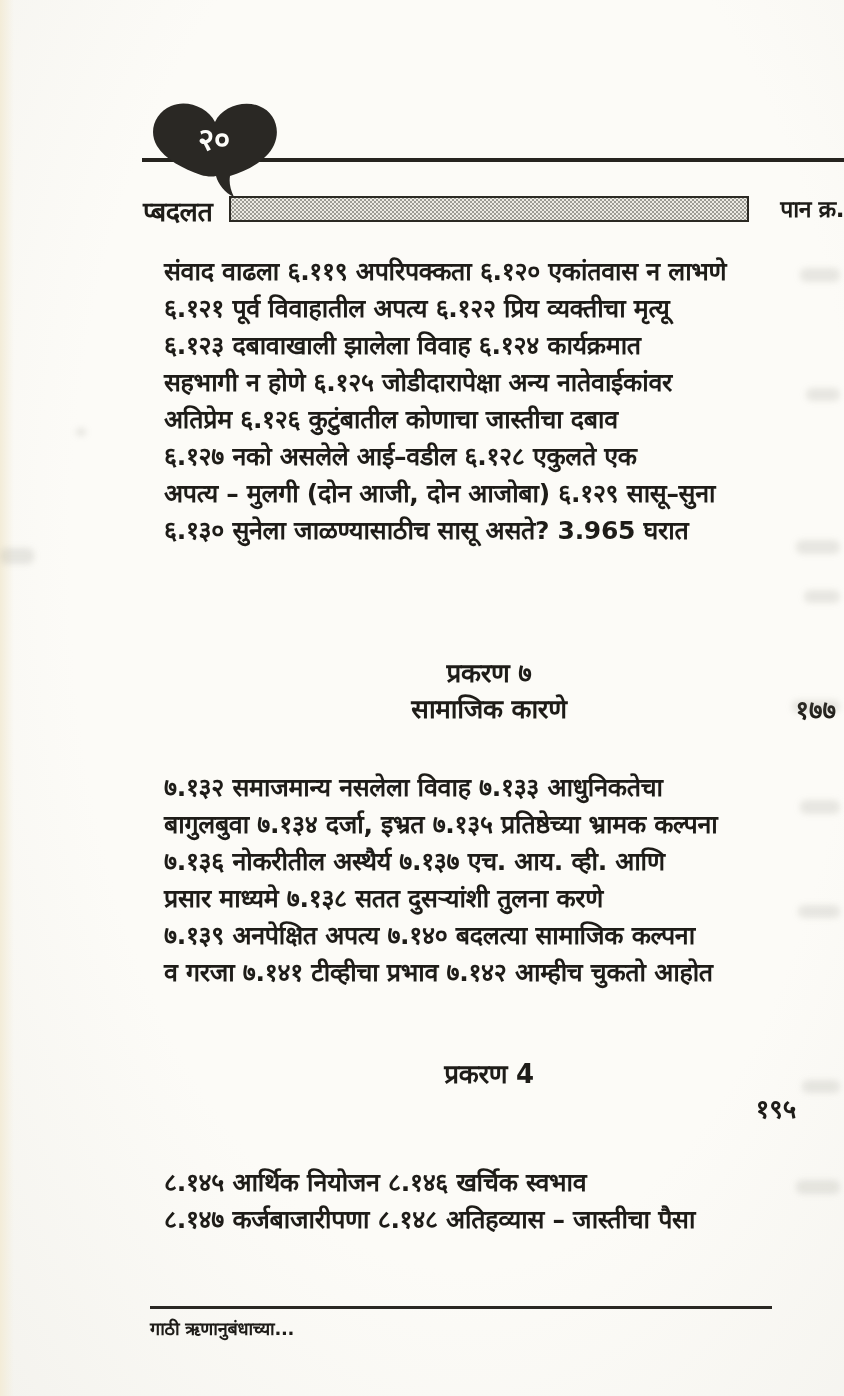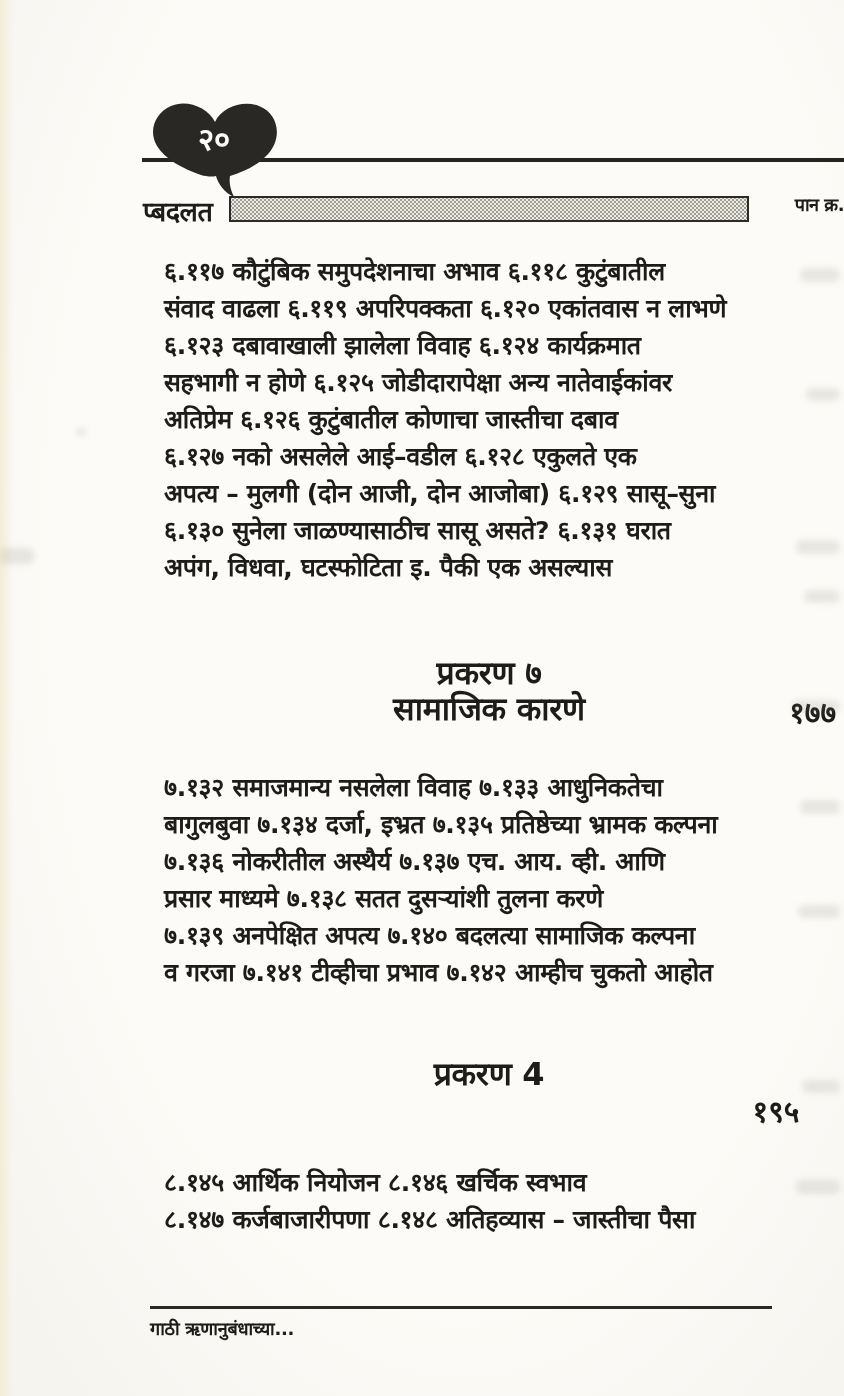--- a/index.html
+++ b/index.html
@@ -36,40 +36,40 @@
     border:2px solid #2b2923;
     background-color:#edebe4;
     background-image:
       radial-gradient(#9d9c95 26%, rgba(0,0,0,0) 27%),
       radial-gradient(#9d9c95 26%, rgba(0,0,0,0) 27%);
     background-size:4px 4px;
     background-position:0 0,2px 2px;
   }
   .header-right{
     position:absolute;right:0;top:0;
-    font-size:18px;font-weight:700;letter-spacing:-0.5px;
+    font-size:23px;font-weight:700;letter-spacing:-0.5px;
   }
   .toc-para{
     position:absolute;left:164px;width:650px;
     font-size:25px;font-weight:700;line-height:37px;
     letter-spacing:-0.3px;
   }
   .toc-para .line{white-space:nowrap;}
   .para-ch6{top:253px;}
   .para-ch7{top:769px;}
   .para-ch8{top:1164px;}
   .chap-head{
     position:absolute;left:164px;width:650px;text-align:center;
-    font-size:32px;font-weight:700;line-height:36px;letter-spacing:-0.3px;
+    font-size:26px;font-weight:700;line-height:36px;letter-spacing:-0.3px;
   }
   .head-ch7{top:655px;}
   .head-ch8{top:1056px;}
   .page-no{
     position:absolute;right:8px;width:120px;text-align:right;
-    font-size:30px;font-weight:700;
+    font-size:26px;font-weight:700;
   }
   .pageno-ch7{top:691px;}
   .pageno-ch8{top:1090px;text-align:center;}
   .footer-rule{
     position:absolute;left:150px;top:1306px;width:622px;height:3px;
     background:#2a2823;
   }
   .footer-title{
     position:absolute;left:150px;top:1316px;width:622px;text-align:left;
     font-size:18px;font-weight:700;letter-spacing:-0.3px;
@@ -102,29 +102,28 @@
     </svg>
   </div>
 
   <div class="header-row">
     <span class="header-left">प्बदलत</span>
     <span class="header-bar"></span>
     <span class="header-right">पान क्र.</span>
   </div>
 
   <div class="toc-para para-ch6">
-    <div class="line">६.११७ कौटुंबिक समुपदेशनाचा अभाव ६.११८ कुटुंबातील</div>
     <div class="line">संवाद वाढला ६.११९ अपरिपक्कता ६.१२० एकांतवास न लाभणे</div>
+    <div class="line">६.१२१ पूर्व विवाहातील अपत्य ६.१२२ प्रिय व्यक्तीचा मृत्यू</div>
     <div class="line">६.१२३ दबावाखाली झालेला विवाह ६.१२४ कार्यक्रमात</div>
     <div class="line">सहभागी न होणे ६.१२५ जोडीदारापेक्षा अन्य नातेवाईकांवर</div>
     <div class="line">अतिप्रेम ६.१२६ कुटुंबातील कोणाचा जास्तीचा दबाव</div>
     <div class="line">६.१२७ नको असलेले आई–वडील ६.१२८ एकुलते एक</div>
     <div class="line">अपत्य – मुलगी (दोन आजी, दोन आजोबा) ६.१२९ सासू–सुना</div>
-    <div class="line">६.१३० सुनेला जाळण्यासाठीच सासू असते? ६.१३१ घरात</div>
-    <div class="line">अपंग, विधवा, घटस्फोटिता इ. पैकी एक असल्यास</div>
+    <div class="line">६.१३० सुनेला जाळण्यासाठीच सासू असते? 3.965 घरात</div>
   </div>
 
   <div class="chap-head head-ch7">
     <div>प्रकरण ७</div>
     <div>सामाजिक कारणे</div>
   </div>
   <div class="page-no pageno-ch7">१७७</div>
 
   <div class="toc-para para-ch7">
     <div class="line">७.१३२ समाजमान्य नसलेला विवाह ७.१३३ आधुनिकतेचा</div>

